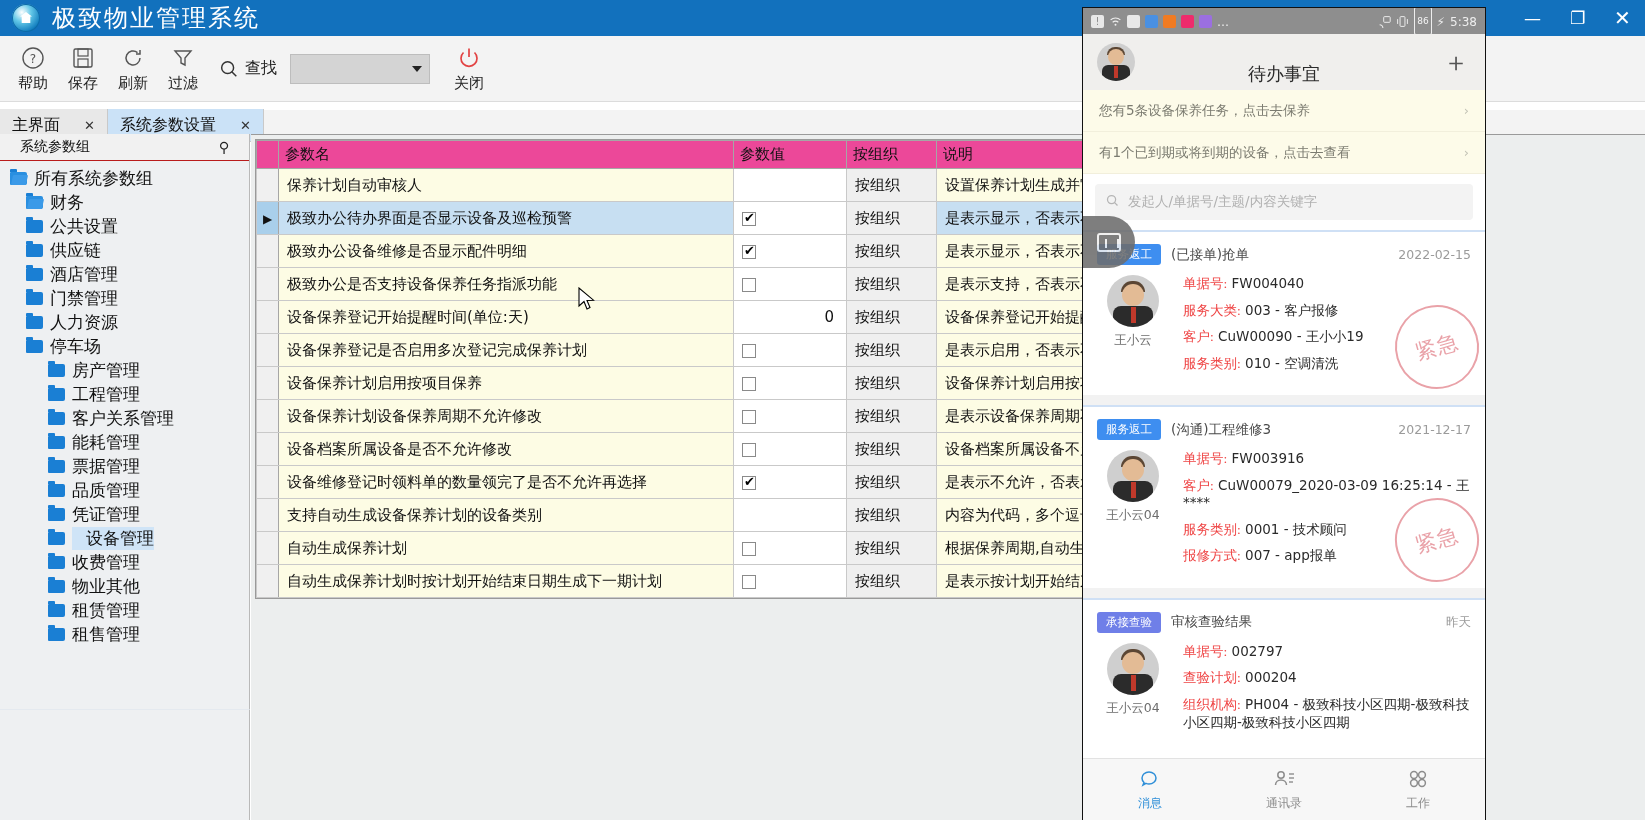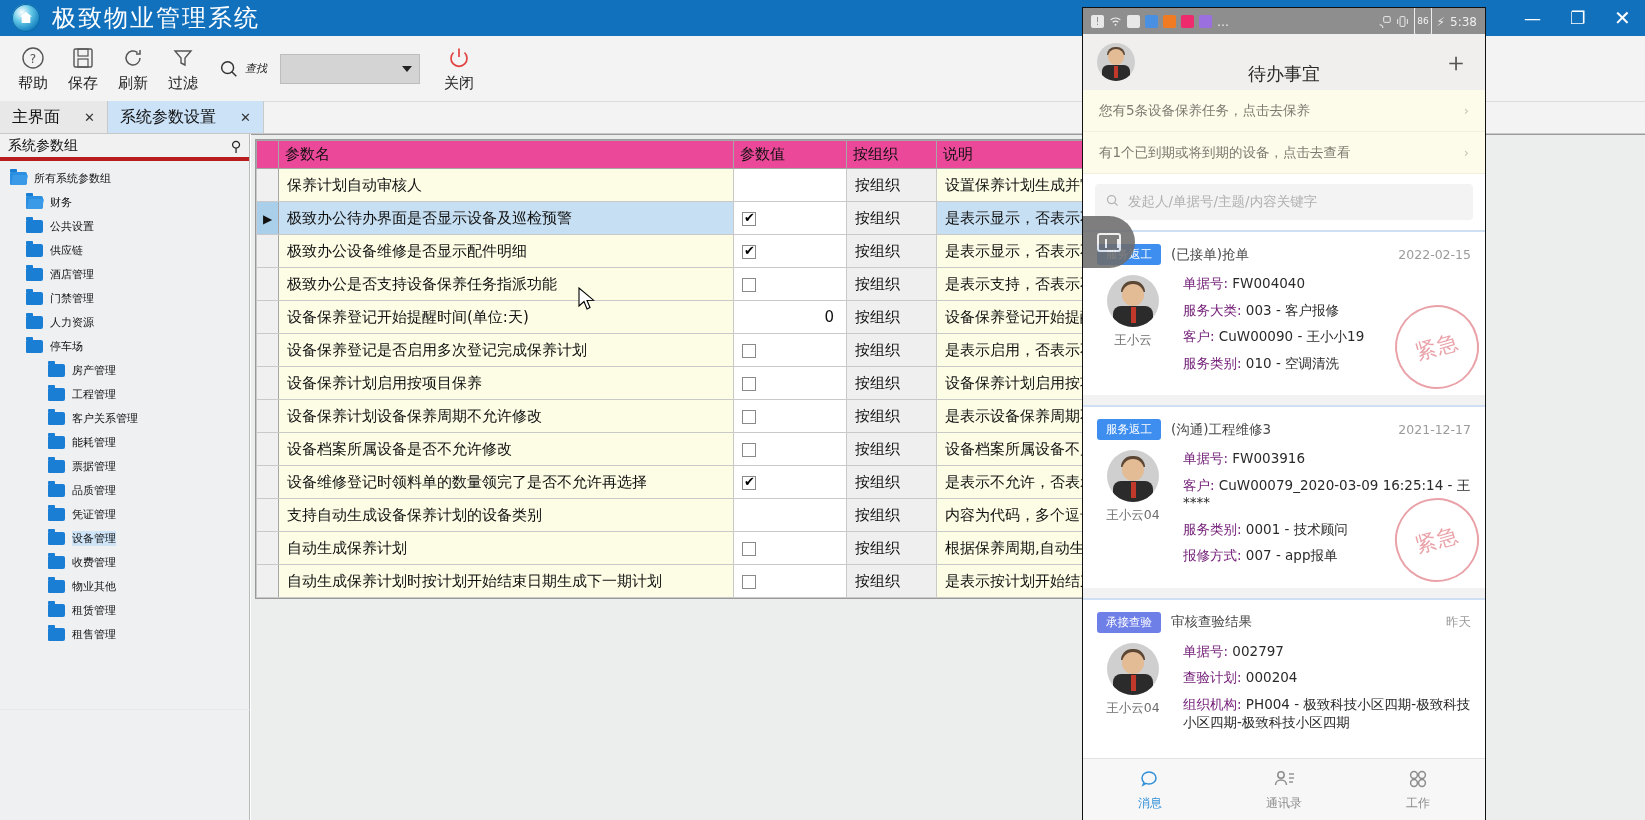--- a/index.html
+++ b/index.html
@@ -43,64 +43,64 @@
     background: #f3f3f3; border-bottom: 1px solid #dcdcdc; display: flex; align-items: center;
   }
   .tb-item {
     width: 50px; height: 62px; display: flex; flex-direction: column;
     align-items: center; justify-content: center; gap: 3px; cursor: default;
   }
   .tb-item:first-child { margin-left: 8px; }
   .tb-ico { height: 26px; display:flex; align-items:center; justify-content:center; color:#444; }
   .tb-lbl { font-size: 15px; color: #222; }
   .tb-find { display: flex; align-items: center; gap: 5px; margin-left: 10px; }
-  .tb-find .tb-lbl { font-size: 11px; font-style: italic; }
+  .tb-find .tb-lbl { font-size: 16px; }
   .find-input {
     width: 140px; height: 30px; background: #d4d4d4; border: 1px solid #bdbdbd;
     margin-left: 8px; position: relative;
   }
   .find-input .caret {
     position: absolute; right: 7px; top: 11px;
     border-left: 5px solid transparent; border-right: 5px solid transparent; border-top: 6px solid #222;
   }
   .tb-close { margin-left: 14px; }
   .tb-close .tb-ico { color: #e24242; }
 
   
   .tabs {
-    position: absolute; top: 102px; left: 0; width: 1645px; height: 32px;
+    position: absolute; top: 110px; left: 0; width: 1645px; height: 32px;
     background: #f3f3f3; display: flex; align-items: flex-end;
     border-bottom: 1px solid #c8c8c8;
   }
   .tab {
     display: flex; align-items: center; gap: 24px; height: 32px; padding: 0 12px;
     font-size: 16px; color: #111; background: #e8e8e8; border-right: 1px solid #c9c9c9;
   }
   .tab.active { background: #cbe2f7; }
   .tab .x { font-size: 13px; color: #333; }
 
   
   .left-panel {
     position: absolute; top: 134px; left: 0; width: 250px; height: 686px;
     background: #eef0f2; border-right: 1px solid #b9b9b9;
   }
   .lp-head {
-    height: 27px; background: #f1f1f1; border-bottom: 4px solid #b91c1c;
-    display: flex; align-items: center; justify-content: space-between; padding: 0 8px;
+    height: 27px; background: #f1f1f1; border-bottom: 1px solid #b91c1c;
+    display: flex; align-items: center; justify-content: space-between; padding: 0 20px;
     font-size: 14px; color: #111;
   }
   .pin { font-size: 14px; color: #222; font-weight: bold; }
   .tree { padding-top: 5px; }
   .tnode {
     display: flex; align-items: center; gap: 7px; height: 24px;
-    font-size: 11px; color: #111; padding-left: 10px; white-space: nowrap;
+    font-size: 17px; color: #111; padding-left: 10px; white-space: nowrap;
   }
   .tnode.lvl1 { padding-left: 26px; }
   .tnode.lvl2 { padding-left: 48px; }
-  .tnode.sel .tlabel { background: #cfe4f7; }
+  .tnode.sel .tlabel { background: #cfe4f7; padding-left: 14px; }
   .folder {
     width: 17px; height: 13px; background: #1a7fd4; border-radius: 1px 2px 2px 1px; flex: 0 0 auto;
     position: relative;
   }
   .folder::before{
     content:""; position:absolute; top:-3px; left:0; width:7px; height:3px;
     background:#1a7fd4; border-radius:1px 1px 0 0;
   }
   .folder.open { background: #2a8fe0; }
   .folder.open::after{
@@ -217,21 +217,21 @@
   .card-date { font-size: 12.5px; color: #9b9b9b; flex: 0 0 auto; }
   .card-body { display: flex; gap: 14px; margin-top: 10px; }
   .card-user { width: 72px; text-align: center; flex: 0 0 auto; }
   .card-user .avatar { width: 52px; height: 52px; margin: 0 auto; }
   .card-user .avatar .head { left: 15px; top: 9px; width: 22px; height: 22px; }
   .card-user .avatar .hair { left: 14px; top: 6px; width: 24px; height: 11px; border-radius: 12px 12px 0 0; }
   .card-user .avatar .body { left: 6px; top: 31px; width: 40px; height: 24px; border-radius: 8px 8px 0 0; }
   .card-user .avatar .tie { left: 24px; top: 32px; width: 5px; height: 16px; }
   .card-user .uname { font-size: 12.5px; color: #6d6d6d; margin-top: 5px; }
   .kv { font-size: 13.5px; color: #3a3a3a; margin-bottom: 9px; line-height: 1.3; }
-  .kv .k { color: #701a75; }
+  .kv .k { color: #ef4444; font-family: Liberation Serif, serif; }
   .kv .v { color: #2a2a2a; }
   .stamp {
     position: absolute; right: 6px; bottom: 6px; width: 84px; height: 84px;
     border-radius: 50%; border: 2px solid #e2838c; color: #e2838c;
     display: flex; align-items: center; justify-content: center;
     font-size: 21px; transform: rotate(-16deg); opacity: .75; letter-spacing: 1px;
   }
   .float-tab {
     position: absolute; left: 0px; top: 208px; width: 52px; height: 52px;
     background: #6d6d6d; border-radius: 0 26px 26px 0; display: flex;

